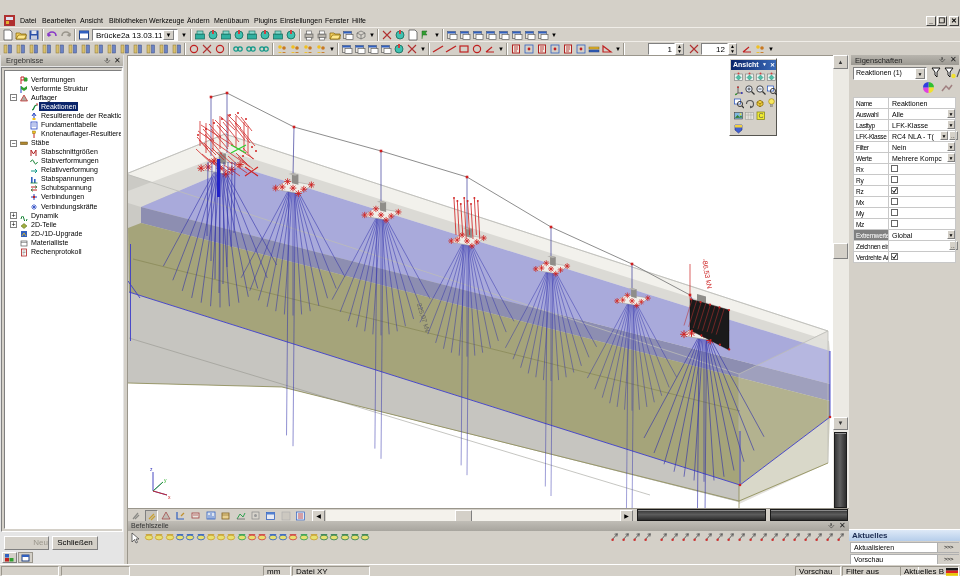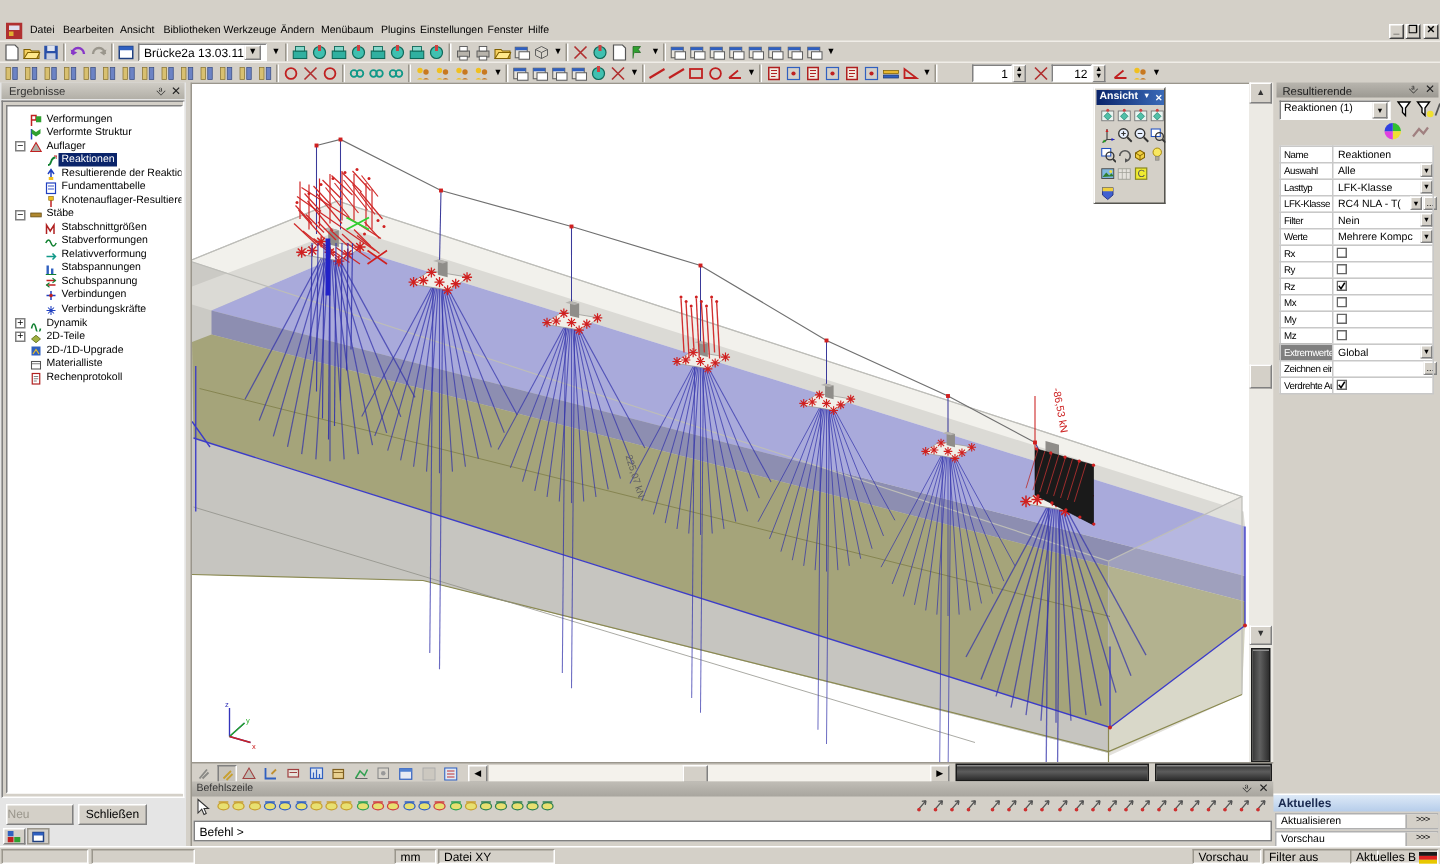--- a/index.html
+++ b/index.html
@@ -540,21 +540,21 @@
           </div>
           <div class="trow" style="top:176.8px;left:0px;width:117px">
             <svg class="abs" style="left:15px;top:0px" width="8" height="9" viewBox="0 0 8 9">
               <rect x="1.5" y="1" width="5" height="7" fill="#fff" stroke="#b02020" stroke-width=".8"></rect>
               <path d="M2.5 3 h3 M2.5 4.5 h3 M2.5 6 h2" stroke="#555" stroke-width=".5"></path>
             </svg>
             <span class="abs" style="left:26px;top:0px;height:9px;line-height:8px">Rechenprotokoll</span>
           </div>
         </div>
       </div>
- <div class="abs raised" style="left:4px;top:481px;width:45px;height:14px;background:#d4d0c8;text-align:left;font-size:8px;color:#9a968c;line-height:12px">Neu</div>
+ <div class="abs raised" style="left:4px;top:481px;width:45px;height:14px;background:#d4d0c8;text-align:right;font-size:8px;color:#9a968c;line-height:12px">Neu</div>
  <div class="abs raised" style="left:52px;top:481px;width:46px;height:14px;background:#d4d0c8;text-align:center;font-size:8px;line-height:12px">Schließen</div>
  <div class="abs" style="left:2px;top:497px;width:15px;height:11px;background:#d4d0c8;border:1px solid #808080;border-top-color:#fff;border-left-color:#fff"><svg width="9" height="8" style="margin:1px 2px" viewBox="0 0 9 8">
           <rect width="4" height="3.5" fill="#3060c0"></rect>
           <rect x="4.5" y="4" width="4" height="3.5" fill="#30a030"></rect>
           <rect x="0" y="4" width="4" height="3.5" fill="#c02020"></rect>
         </svg></div>
  <div class="abs" style="left:18px;top:497px;width:15px;height:11px;background:#d4d0c8;border:1px solid #9a968c"><svg width="9" height="8" style="margin:1px 2px" viewBox="0 0 9 8">
           <rect x="1" y="1" width="7" height="6" fill="#fff" stroke="#204080" stroke-width="1"></rect>
           <rect x="1" y="1" width="7" height="2" fill="#3060c0"></rect>
         </svg></div>
@@ -1213,27 +1213,24 @@
         </svg>
         <svg class="ic" style="left:696px;top:0px" width="11" height="13" viewBox="0 0 11 13">
           <path d="M2 10 L8 3 M8 3 l-3 .5 M8 3 l-.5 3" stroke="#555" stroke-width="1"></path>
           <circle cx="3" cy="9.5" r="1.3" fill="#d03030"></circle>
         </svg>
         <svg class="ic" style="left:707px;top:0px" width="11" height="13" viewBox="0 0 11 13">
           <path d="M2 10 L8 3 M8 3 l-3 .5 M8 3 l-.5 3" stroke="#555" stroke-width="1"></path>
           <circle cx="3" cy="9.5" r="1.3" fill="#d03030"></circle>
         </svg>
       </div>
- <div class="abs" style="left:1px;top:26px;width:719px;height:14px;background:#fff;border:1px solid #808080">
-        <span class="abs" style="left:3px;top:2px;font-size:8px">Befehl &gt;</span>
-      </div>
 </div>
 <div id="rpanel" class="abs" style="left:849px;top:55px;width:111px;height:509px;background:#d4d0c8;font-size:7px">
  <div class="abs" style="left:2px;top:0;width:108px;height:10px;background:linear-gradient(#b8b5ae,#9c9992);font-size:7.5px;color:#222">
-  <span class="abs" style="left:4px;top:1px">Resultierende</span>
+  <span class="abs" style="left:4px;top:1px">Eigenschaften</span>
   <span class="abs" style="left:88px;top:0px;font-size:8px">⎀</span>
   <span class="abs" style="left:99px;top:0px;font-size:8px">✕</span>
       </div>
  <div class="abs sunken" style="left:4px;top:12px;width:74px;height:13px;background:#fff">
   <span class="abs" style="left:2px;top:1px">Reaktionen (1)</span>
   <span class="abs" style="left:61px;top:0px;width:10px;height:11px;background:#d4d0c8;border:1px solid #808080;border-top-color:#fff;border-left-color:#fff;font-size:5px;text-align:center;line-height:10px">▼</span>
       </div>
  <svg class="abs" style="left:82px;top:12px" width="12" height="12" viewBox="0 0 12 12">
         <path d="M1 1 h8 l-3 4 v5 l-2 -2 v-3z" fill="#fff" stroke="#000" stroke-width=".9"></path>
       </svg>

